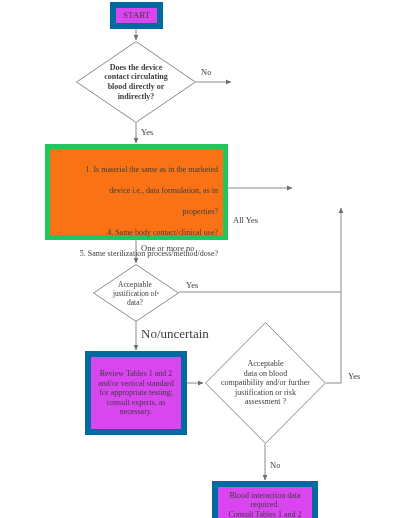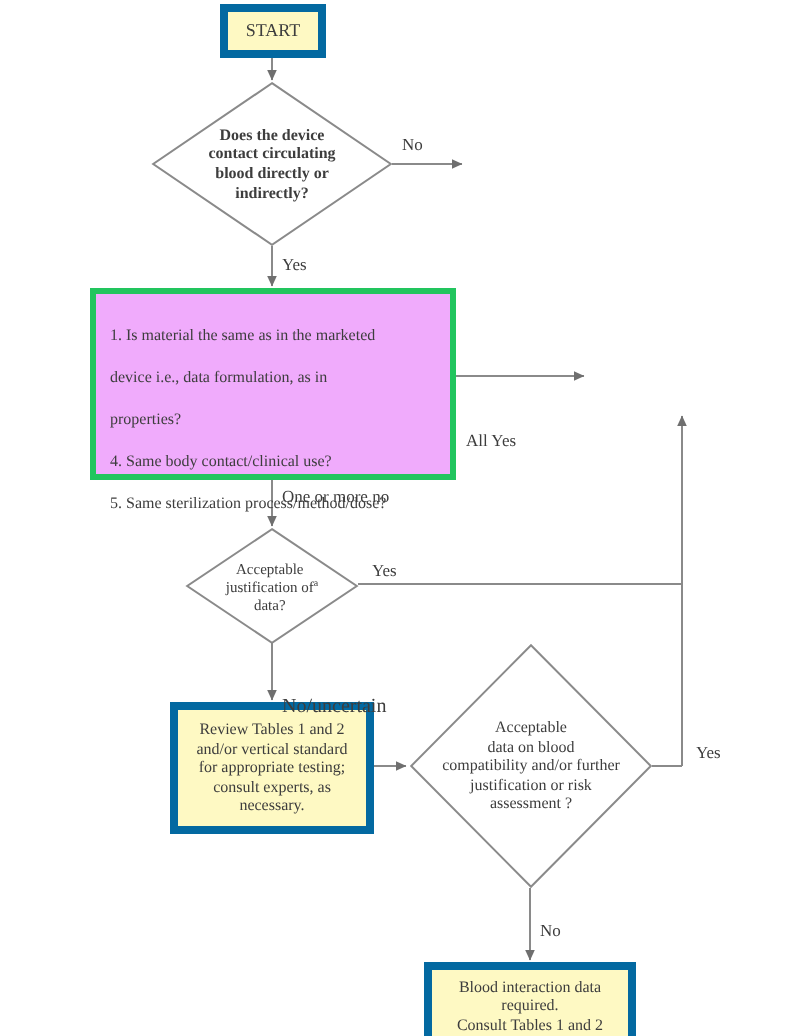--- a/index.html
+++ b/index.html
@@ -18,35 +18,35 @@
   }
   .node {
     position: absolute;
     box-sizing: border-box;
     display: flex;
     align-items: center;
     justify-content: center;
     text-align: center;
   }
   .boxnode {
-    border: 4px solid #0369a1;
-    background: #fef9c3;
+    border: 6px solid #0369a1;
+    background: #d946ef;
     color: #3d3d3d;
   }
   .boxnode .txt {
     line-height: 1.18;
     padding: 2px 4px;
     white-space: pre-line;
   }
   .listbox {
-    border: 3px solid #22c55e;
-    background: #f0abfc;
+    border: 5px solid #22c55e;
+    background: #f97316;
     position: absolute;
     box-sizing: border-box;
-    text-align: left;
+    text-align: right;
     color: #3d3d3d;
   }
   .listbox .txt {
     line-height: 1.32;
     padding: 5px 5px 4px 7px;
     white-space: pre-line;
   }
   
   .diamond {
     position: absolute;
@@ -156,21 +156,21 @@
     <svg width="86" height="58" viewBox="0 0 86 58">
       <polygon points="43,0.6 85.4,29 43,57.4 0.6,29" fill="#ffffff" stroke="#8a8a8a" stroke-width="1"></polygon>
     </svg>
     <div class="dlabel" style="font-size:7.5px;">
       <span>Acceptable
 justification of
 data?</span><span class="sup">a</span>
     </div>
   </div>
 
-  <div class="node boxnode" style="left:85px; top:351px; width:102px; height:66px; font-size:8px;">
+  <div class="node boxnode" style="left:85px; top:351px; width:102px; height:84px; font-size:8px;">
     <span class="txt">Review Tables 1 and 2
 and/or vertical standard
 for appropriate testing;
 consult experts, as
 necessary.</span>
   </div>
 
   <div class="diamond" style="left:205px; top:322px; width:121px; height:122px;">
     <svg width="121" height="122" viewBox="0 0 121 122">
       <polygon points="60.5,0.6 120.4,61 60.5,121.4 0.6,61" fill="#ffffff" stroke="#8a8a8a" stroke-width="1"></polygon>
@@ -192,19 +192,19 @@
   <div class="edge-label" style="left:201px; top:67px; font-size:8.5px;">No</div>
 
   <div class="edge-label" style="left:141px; top:127px; font-size:8.5px;">Yes</div>
 
   <div class="edge-label" style="left:233px; top:175px; font-size:8.5px;margin-top:40px;">All Yes</div>
 
   <div class="edge-label" style="left:141px; top:243px; font-size:8.5px;">One or more no</div>
 
   <div class="edge-label" style="left:186px; top:280px; font-size:8.5px;">Yes</div>
 
-  <div class="edge-label" style="left:141px; top:348px; font-size:10px;">No/uncertain</div>
+  <div class="edge-label" style="left:141px; top:326px; font-size:13px;">No/uncertain</div>
 
   <div class="edge-label" style="left:348px; top:371px; font-size:8.5px;">Yes</div>
 
   <div class="edge-label" style="left:270px; top:460px; font-size:8.5px;">No</div>
 
 </div>
 
 </body></html>

